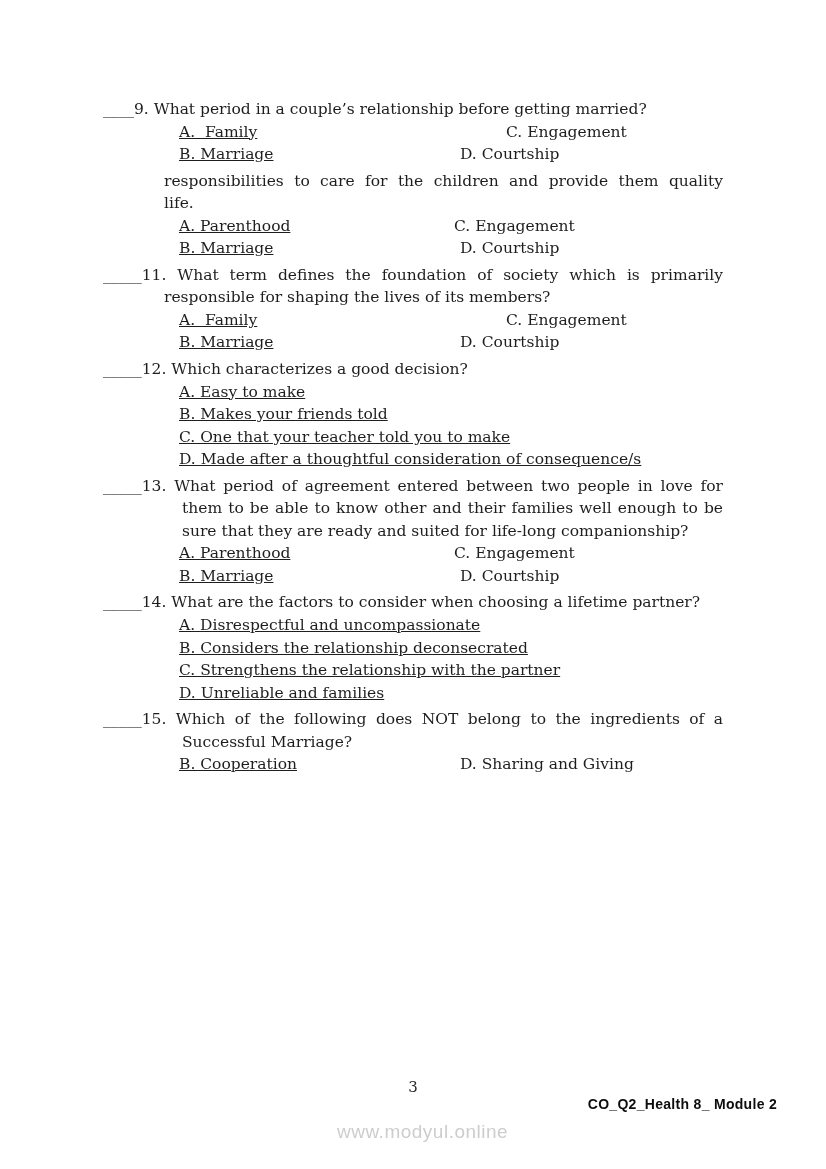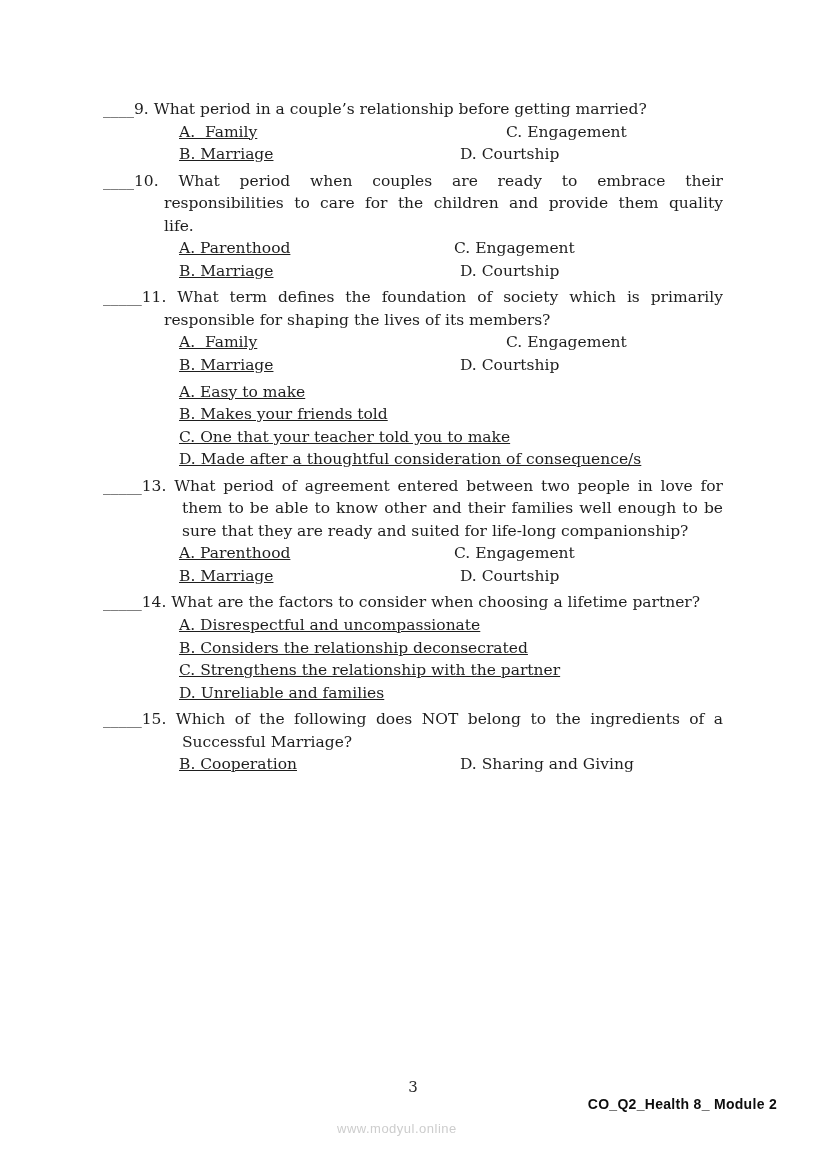--- a/index.html
+++ b/index.html
@@ -56,50 +56,50 @@
     font-weight: bold;
     font-size: 14px;
     letter-spacing: 0.3px;
     color: #0d0d0d;
   }
   .watermark {
     position: absolute;
     left: 337px;
     top: 1121px;
     font-family: "Liberation Sans", sans-serif;
-    font-size: 13px;
+    font-size: 19px;
     letter-spacing: 0.5px;
     color: #cdcdcd;
   }
 </style>
 </head>
 <body>
 
 <div class="page">
 
   <div class="content">
       <div class="question-block">
         <div class="qline plain">____9. What period in a couple’s relationship before getting married?</div>
         <div class="optrow"><span class="opt-left">A.  Family</span><span class="opt-right" style="left: 403px;">C. Engagement</span></div>
         <div class="optrow"><span class="opt-left">B. Marriage</span><span class="opt-right" style="left: 357px;">D. Courtship</span></div>
       </div>
       <div class="question-block">
-        <div class="qline just">____10. What period when couples are ready to embrace their</div>
         <div class="qline just" style="padding-left: 61px;">responsibilities to care for the children and provide them quality</div>
         <div class="qline plain" style="padding-left: 61px;">life.</div>
         <div class="optrow"><span class="opt-left">A. Parenthood</span><span class="opt-right" style="left: 351px;">C. Engagement</span></div>
         <div class="optrow"><span class="opt-left">B. Marriage</span><span class="opt-right" style="left: 357px;">D. Courtship</span></div>
       </div>
       <div class="question-block">
         <div class="qline just">_____11. What term defines the foundation of society which is primarily</div>
         <div class="qline plain" style="padding-left: 61px;">responsible for shaping the lives of its members?</div>
         <div class="optrow"><span class="opt-left">A.  Family</span><span class="opt-right" style="left: 403px;">C. Engagement</span></div>
         <div class="optrow"><span class="opt-left">B. Marriage</span><span class="opt-right" style="left: 357px;">D. Courtship</span></div>
       </div>
       <div class="question-block">
+        <div class="qline plain">_____12. Which characterizes a good decision?</div>
         <div class="optrow"><span class="opt-left">A. Easy to make</span></div>
         <div class="optrow"><span class="opt-left">B. Makes your friends told</span></div>
         <div class="optrow"><span class="opt-left">C. One that your teacher told you to make</span></div>
         <div class="optrow"><span class="opt-left">D. Made after a thoughtful consideration of consequence/s</span></div>
       </div>
       <div class="question-block">
         <div class="qline just">_____13. What period of agreement entered between two people in love for</div>
         <div class="qline just" style="padding-left: 79px;">them to be able to know other and their families well enough to be</div>
         <div class="qline plain" style="padding-left: 79px;">sure that they are ready and suited for life-long companionship?</div>
         <div class="optrow"><span class="opt-left">A. Parenthood</span><span class="opt-right" style="left: 351px;">C. Engagement</span></div>

